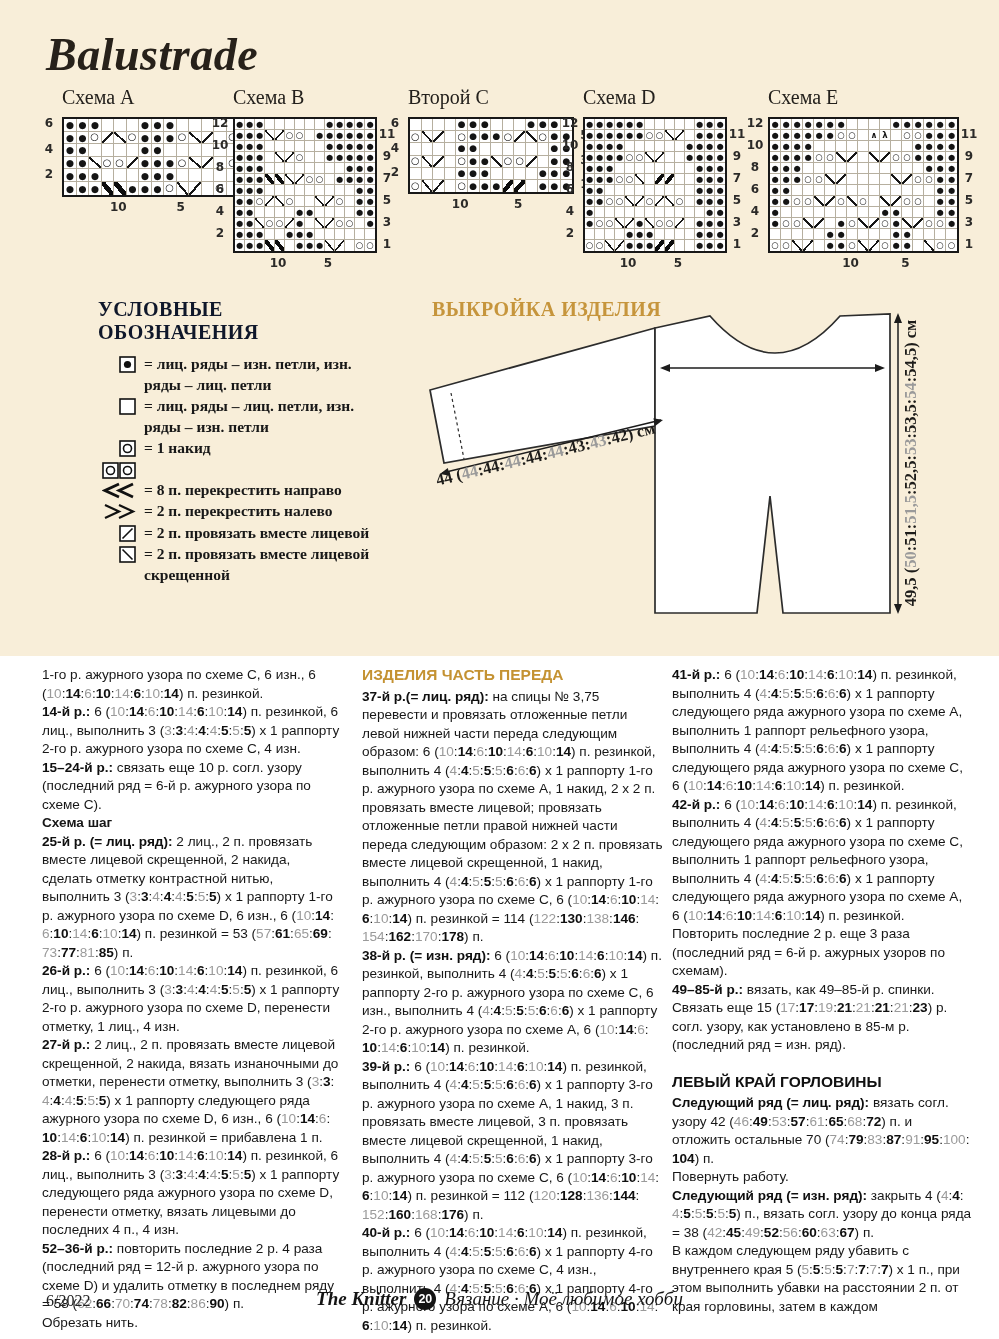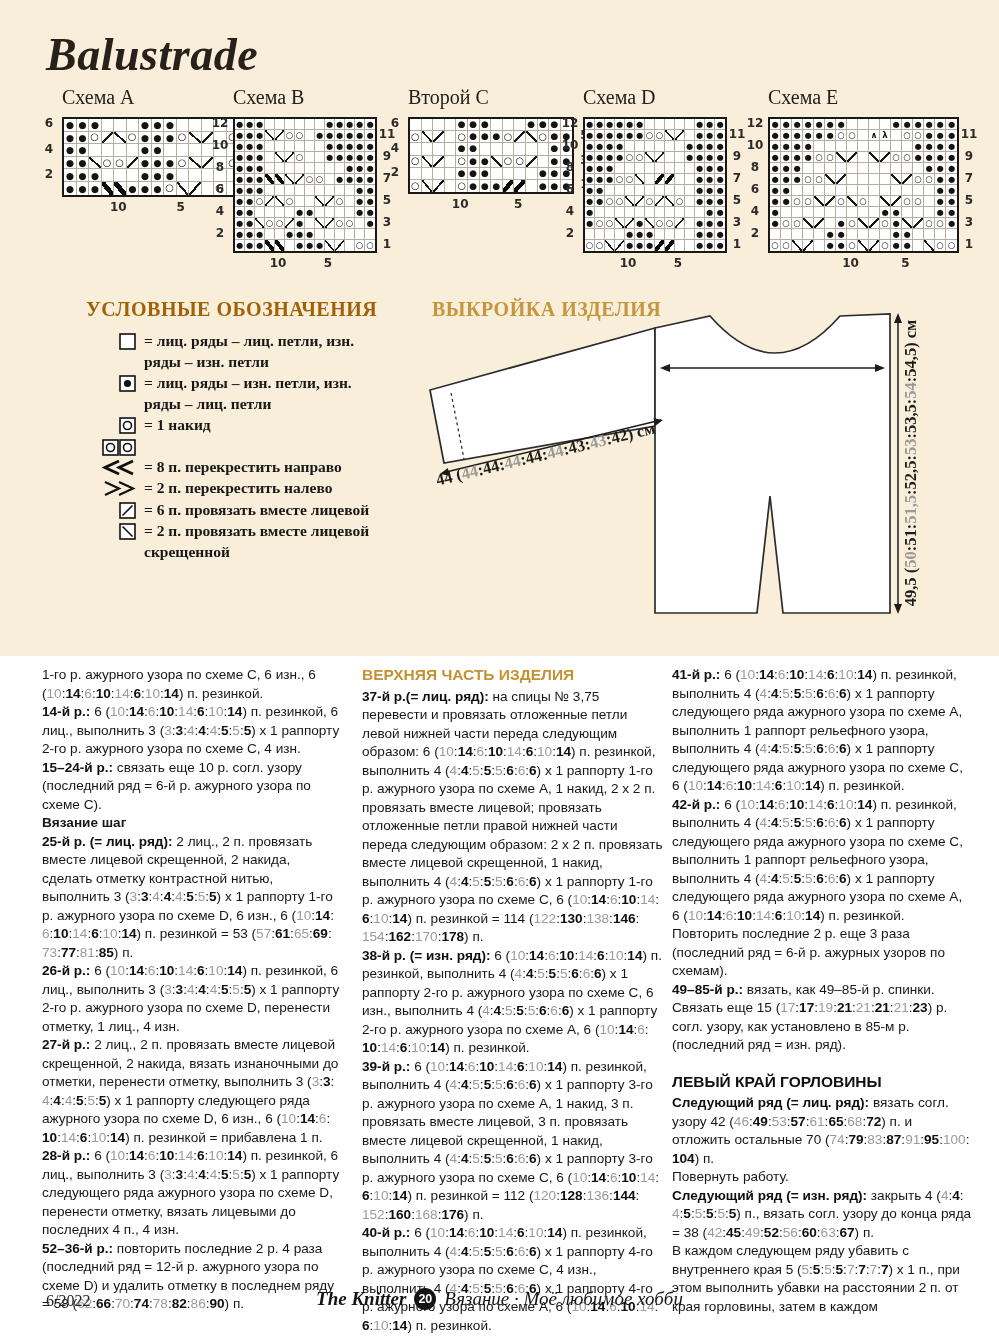--- a/index.html
+++ b/index.html
@@ -18,21 +18,21 @@
         display:flex;align-items:center;justify-content:center;color:#141414;
         font-family:"DejaVu Sans",sans-serif;line-height:1}
   .s1{background-image:linear-gradient(to top right,transparent 44%,#161616 44%,#161616 56%,transparent 56%)}
   .s2{background-image:linear-gradient(to bottom right,transparent 44%,#161616 44%,#161616 56%,transparent 56%)}
   .s1.bold{background-image:linear-gradient(to top right,transparent 36%,#0c0c0c 36%,#0c0c0c 64%,transparent 64%)}
   .s2.bold{background-image:linear-gradient(to bottom right,transparent 36%,#0c0c0c 36%,#0c0c0c 64%,transparent 64%)}
   .num{position:absolute;font:bold 12px "DejaVu Sans",sans-serif;color:#2b2a28;width:18px;text-align:center}
 
   
   .legend{position:absolute;left:86px;top:298px;width:292px}
-  .legend h2{font:bold 20px "Liberation Serif",serif;color:#a16207;margin:0 0 10px;letter-spacing:0.5px}
+  .legend h2{font:bold 20px "Liberation Serif",serif;color:#0f172a;margin:0 12px 10px;letter-spacing:0.5px}
   .leg-row{display:flex;margin-bottom:1px}
   .leg-sym{width:50px;flex:none;display:flex;justify-content:flex-end;padding:2px 8px 0 0}
   .leg-text{font:bold 15.5px "Liberation Serif",serif;line-height:20.5px;color:#181818}
 
   
   .schematic{position:absolute;left:424px;top:298px;width:575px;height:352px}
   .schematic h2{position:absolute;left:8px;top:0;font:bold 20px "Liberation Serif",serif;
                 color:#c6953c;margin:0;letter-spacing:0.5px}
   .sch-svg{position:absolute;left:0;top:0}
   .meas{position:absolute;font:bold 16.5px "Liberation Serif",serif;color:#1d1c1a}
@@ -869,32 +869,32 @@
         </div>
       </div>
 
     <section class="legend">
       <h2>УСЛОВНЫЕ ОБОЗНАЧЕНИЯ</h2>
       <div class="leg-items">
           <div class="leg-row">
             <span class="leg-sym">
               <svg width="17" height="17">
                 <rect x="1" y="1" width="15" height="15" fill="#fff" stroke="#111" stroke-width="1.6"></rect>
+                <circle cx="8.5" cy="8.5" r="3.6" fill="#111"></circle>
               </svg>
             </span>
-            <span class="leg-text">= лиц. ряды – лиц. петли, изн. ряды – изн. петли</span>
+            <span class="leg-text">= лиц. ряды – изн. петли, изн. ряды – лиц. петли</span>
           </div>
           <div class="leg-row">
             <span class="leg-sym">
               <svg width="17" height="17">
                 <rect x="1" y="1" width="15" height="15" fill="#fff" stroke="#111" stroke-width="1.6"></rect>
-                <circle cx="8.5" cy="8.5" r="3.6" fill="#111"></circle>
               </svg>
             </span>
-            <span class="leg-text">= лиц. ряды – изн. петли, изн. ряды – лиц. петли</span>
+            <span class="leg-text">= лиц. ряды – лиц. петли, изн. ряды – изн. петли</span>
           </div>
           <div class="leg-row">
             <span class="leg-sym">
               <svg width="17" height="17">
                 <rect x="1" y="1" width="15" height="15" fill="#fff" stroke="#111" stroke-width="1.6"></rect>
                 <circle cx="8.5" cy="8.5" r="4" fill="none" stroke="#111" stroke-width="1.6"></circle>
               </svg>
             </span>
             <span class="leg-text">= 1 накид</span>
           </div>
@@ -924,21 +924,21 @@
             </span>
             <span class="leg-text">= 2 п. перекрестить налево</span>
           </div>
           <div class="leg-row">
             <span class="leg-sym">
               <svg width="17" height="17">
                 <rect x="1" y="1" width="15" height="15" fill="#fff" stroke="#111" stroke-width="1.6"></rect>
                 <line x1="3.5" y1="13.5" x2="13.5" y2="3.5" stroke="#111" stroke-width="1.6"></line>
               </svg>
             </span>
-            <span class="leg-text">= 6 п. провязать вместе лицевой</span>
+            <span class="leg-text">= 2 п. провязать вместе лицевой</span>
           </div>
           <div class="leg-row">
             <span class="leg-sym">
               <svg width="17" height="17">
                 <rect x="1" y="1" width="15" height="15" fill="#fff" stroke="#111" stroke-width="1.6"></rect>
                 <line x1="3.5" y1="3.5" x2="13.5" y2="13.5" stroke="#111" stroke-width="1.6"></line>
               </svg>
             </span>
             <span class="leg-text">= 2 п. провязать вместе лицевой скрещенной</span>
           </div>
@@ -968,29 +968,30 @@
       <h2>ВЫКРОЙКА ИЗДЕЛИЯ</h2>
       <div class="meas m-sleeve">44 (<span class="g">44</span>:<b>44</b>:<span class="g">44</span>:<b>44</b>:<span class="g">44</span>:<b>43</b>:<span class="g">43</span>:<b>42</b>) см</div>
       <div class="meas m-height">49,5 (<span class="g">50</span>:<b>51</b>:<span class="g">51,5</span>:<b>52,5</b>:<span class="g">53</span>:<b>53,5</b>:<span class="g">54</span>:<b>54,5</b>) см</div>
     </section>
   </div>
 
   <div class="col" style="left:42px">
       <p>1-го р. ажурного узора по схеме C, 6 изн., 6 (<span class="g">10</span>:<wbr><b>14</b>:<wbr><span class="g">6</span>:<wbr><b>10</b>:<wbr><span class="g">14</span>:<wbr><b>6</b>:<wbr><span class="g">10</span>:<wbr><b>14</b>) п. резинкой.</p>
       <p><b>14-й р.:</b> 6 (<span class="g">10</span>:<wbr><b>14</b>:<wbr><span class="g">6</span>:<wbr><b>10</b>:<wbr><span class="g">14</span>:<wbr><b>6</b>:<wbr><span class="g">10</span>:<wbr><b>14</b>) п. резинкой, 6 лиц., выполнить 3 (<span class="g">3</span>:<wbr><b>3</b>:<wbr><span class="g">4</span>:<wbr><b>4</b>:<wbr><span class="g">4</span>:<wbr><b>5</b>:<wbr><span class="g">5</span>:<wbr><b>5</b>) х 1 раппорту 2-го р. ажурного узора по схеме C, 4 изн.</p>
       <p><b>15–24-й р.:</b> связать еще 10 р. согл. узору (последний ряд = 6-й р. ажурного узора по схеме C).</p>
-      <p class="subhead">Вязание шаг</p>
+      <p class="subhead">Схема шаг</p>
       <p><b>25-й р. (= лиц. ряд):</b> 2 лиц., 2 п. провязать вместе лицевой скрещенной, 2 накида, сделать отметку контрастной нитью, выполнить 3 (<span class="g">3</span>:<wbr><b>3</b>:<wbr><span class="g">4</span>:<wbr><b>4</b>:<wbr><span class="g">4</span>:<wbr><b>5</b>:<wbr><span class="g">5</span>:<wbr><b>5</b>) х 1 раппорту 1-го р. ажурного узора по схеме D, 6 изн., 6 (<span class="g">10</span>:<wbr><b>14</b>:<wbr><span class="g">6</span>:<wbr><b>10</b>:<wbr><span class="g">14</span>:<wbr><b>6</b>:<wbr><span class="g">10</span>:<wbr><b>14</b>) п. резинкой = 53 (<span class="g">57</span>:<wbr><b>61</b>:<wbr><span class="g">65</span>:<wbr><b>69</b>:<wbr><span class="g">73</span>:<wbr><b>77</b>:<wbr><span class="g">81</span>:<wbr><b>85</b>) п.</p>
       <p><b>26-й р.:</b> 6 (<span class="g">10</span>:<wbr><b>14</b>:<wbr><span class="g">6</span>:<wbr><b>10</b>:<wbr><span class="g">14</span>:<wbr><b>6</b>:<wbr><span class="g">10</span>:<wbr><b>14</b>) п. резинкой, 6 лиц., выполнить 3 (<span class="g">3</span>:<wbr><b>3</b>:<wbr><span class="g">4</span>:<wbr><b>4</b>:<wbr><span class="g">4</span>:<wbr><b>5</b>:<wbr><span class="g">5</span>:<wbr><b>5</b>) х 1 раппорту 2-го р. ажурного узора по схеме D, перенести отметку, 1 лиц., 4 изн.</p>
       <p><b>27-й р.:</b> 2 лиц., 2 п. провязать вместе лицевой скрещенной, 2 накида, вязать изнаночными до отметки, перенести отметку, выполнить 3 (<span class="g">3</span>:<wbr><b>3</b>:<wbr><span class="g">4</span>:<wbr><b>4</b>:<wbr><span class="g">4</span>:<wbr><b>5</b>:<wbr><span class="g">5</span>:<wbr><b>5</b>) х 1 раппорту следующего ряда ажурного узора по схеме D, 6 изн., 6 (<span class="g">10</span>:<wbr><b>14</b>:<wbr><span class="g">6</span>:<wbr><b>10</b>:<wbr><span class="g">14</span>:<wbr><b>6</b>:<wbr><span class="g">10</span>:<wbr><b>14</b>) п. резинкой = прибавлена 1 п.</p>
       <p><b>28-й р.:</b> 6 (<span class="g">10</span>:<wbr><b>14</b>:<wbr><span class="g">6</span>:<wbr><b>10</b>:<wbr><span class="g">14</span>:<wbr><b>6</b>:<wbr><span class="g">10</span>:<wbr><b>14</b>) п. резинкой, 6 лиц., выполнить 3 (<span class="g">3</span>:<wbr><b>3</b>:<wbr><span class="g">4</span>:<wbr><b>4</b>:<wbr><span class="g">4</span>:<wbr><b>5</b>:<wbr><span class="g">5</span>:<wbr><b>5</b>) х 1 раппорту следующего ряда ажурного узора по схеме D, перенести отметку, вязать лицевыми до последних 4 п., 4 изн.</p>
       <p><b>52–36-й р.:</b> повторить последние 2 р. 4 раза (последний ряд = 12-й р. ажурного узора по схеме D) и удалить отметку в последнем ряду = 58 (<span class="g">62</span>:<wbr><b>66</b>:<wbr><span class="g">70</span>:<wbr><b>74</b>:<wbr><span class="g">78</span>:<wbr><b>82</b>:<wbr><span class="g">86</span>:<wbr><b>90</b>) п.</p>
+      <p>Обрезать нить.</p>
     </div>
   <div class="col" style="left:362px">
-      <h3 class="gold-h">ВЕРХНЯЯ ЧАСТЬ ИЗДЕЛИЯ</h3>
+      <h3 class="gold-h">ИЗДЕЛИЯ ЧАСТЬ ПЕРЕДА</h3>
       <p><b>37-й р.(= лиц. ряд):</b> на спицы № 3,75 перевести и провязать отложенные петли левой нижней части переда следующим образом: 6 (<span class="g">10</span>:<wbr><b>14</b>:<wbr><span class="g">6</span>:<wbr><b>10</b>:<wbr><span class="g">14</span>:<wbr><b>6</b>:<wbr><span class="g">10</span>:<wbr><b>14</b>) п. резинкой, выполнить 4 (<span class="g">4</span>:<wbr><b>4</b>:<wbr><span class="g">5</span>:<wbr><b>5</b>:<wbr><span class="g">5</span>:<wbr><b>6</b>:<wbr><span class="g">6</span>:<wbr><b>6</b>) х 1 раппорту 1-го р. ажурного узора по схеме А, 1 накид, 2 х 2 п. провязать вместе лицевой; провязать отложенные петли правой нижней части переда следующим образом: 2 х 2 п. провязать вместе лицевой скрещенной, 1 накид, выполнить 4 (<span class="g">4</span>:<wbr><b>4</b>:<wbr><span class="g">5</span>:<wbr><b>5</b>:<wbr><span class="g">5</span>:<wbr><b>6</b>:<wbr><span class="g">6</span>:<wbr><b>6</b>) х 1 раппорту 1-го р. ажурного узора по схеме C, 6 (<span class="g">10</span>:<wbr><b>14</b>:<wbr><span class="g">6</span>:<wbr><b>10</b>:<wbr><span class="g">14</span>:<wbr><b>6</b>:<wbr><span class="g">10</span>:<wbr><b>14</b>) п. резинкой = 114 (<span class="g">122</span>:<wbr><b>130</b>:<wbr><span class="g">138</span>:<wbr><b>146</b>:<wbr><span class="g">154</span>:<wbr><b>162</b>:<wbr><span class="g">170</span>:<wbr><b>178</b>) п.</p>
       <p><b>38-й р. (= изн. ряд):</b> 6 (<span class="g">10</span>:<wbr><b>14</b>:<wbr><span class="g">6</span>:<wbr><b>10</b>:<wbr><span class="g">14</span>:<wbr><b>6</b>:<wbr><span class="g">10</span>:<wbr><b>14</b>) п. резинкой, выполнить 4 (<span class="g">4</span>:<wbr><b>4</b>:<wbr><span class="g">5</span>:<wbr><b>5</b>:<wbr><span class="g">5</span>:<wbr><b>6</b>:<wbr><span class="g">6</span>:<wbr><b>6</b>) х 1 раппорту 2-го р. ажурного узора по схеме C, 6 изн., выполнить 4 (<span class="g">4</span>:<wbr><b>4</b>:<wbr><span class="g">5</span>:<wbr><b>5</b>:<wbr><span class="g">5</span>:<wbr><b>6</b>:<wbr><span class="g">6</span>:<wbr><b>6</b>) х 1 раппорту 2-го р. ажурного узора по схеме А, 6 (<span class="g">10</span>:<wbr><b>14</b>:<wbr><span class="g">6</span>:<wbr><b>10</b>:<wbr><span class="g">14</span>:<wbr><b>6</b>:<wbr><span class="g">10</span>:<wbr><b>14</b>) п. резинкой.</p>
       <p><b>39-й р.:</b> 6 (<span class="g">10</span>:<wbr><b>14</b>:<wbr><span class="g">6</span>:<wbr><b>10</b>:<wbr><span class="g">14</span>:<wbr><b>6</b>:<wbr><span class="g">10</span>:<wbr><b>14</b>) п. резинкой, выполнить 4 (<span class="g">4</span>:<wbr><b>4</b>:<wbr><span class="g">5</span>:<wbr><b>5</b>:<wbr><span class="g">5</span>:<wbr><b>6</b>:<wbr><span class="g">6</span>:<wbr><b>6</b>) х 1 раппорту 3-го р. ажурного узора по схеме А, 1 накид, 3 п. провязать вместе лицевой, 3 п. провязать вместе лицевой скрещенной, 1 накид, выполнить 4 (<span class="g">4</span>:<wbr><b>4</b>:<wbr><span class="g">5</span>:<wbr><b>5</b>:<wbr><span class="g">5</span>:<wbr><b>6</b>:<wbr><span class="g">6</span>:<wbr><b>6</b>) х 1 раппорту 3-го р. ажурного узора по схеме C, 6 (<span class="g">10</span>:<wbr><b>14</b>:<wbr><span class="g">6</span>:<wbr><b>10</b>:<wbr><span class="g">14</span>:<wbr><b>6</b>:<wbr><span class="g">10</span>:<wbr><b>14</b>) п. резинкой = 112 (<span class="g">120</span>:<wbr><b>128</b>:<wbr><span class="g">136</span>:<wbr><b>144</b>:<wbr><span class="g">152</span>:<wbr><b>160</b>:<wbr><span class="g">168</span>:<wbr><b>176</b>) п.</p>
       <p><b>40-й р.:</b> 6 (<span class="g">10</span>:<wbr><b>14</b>:<wbr><span class="g">6</span>:<wbr><b>10</b>:<wbr><span class="g">14</span>:<wbr><b>6</b>:<wbr><span class="g">10</span>:<wbr><b>14</b>) п. резинкой, выполнить 4 (<span class="g">4</span>:<wbr><b>4</b>:<wbr><span class="g">5</span>:<wbr><b>5</b>:<wbr><span class="g">5</span>:<wbr><b>6</b>:<wbr><span class="g">6</span>:<wbr><b>6</b>) х 1 раппорту 4-го р. ажурного узора по схеме C, 4 изн., выполнить 4 (<span class="g">4</span>:<wbr><b>4</b>:<wbr><span class="g">5</span>:<wbr><b>5</b>:<wbr><span class="g">5</span>:<wbr><b>6</b>:<wbr><span class="g">6</span>:<wbr><b>6</b>) х 1 раппорту 4-го р. ажурного узора по схеме А, 6 (<span class="g">10</span>:<wbr><b>14</b>:<wbr><span class="g">6</span>:<wbr><b>10</b>:<wbr><span class="g">14</span>:<wbr><b>6</b>:<wbr><span class="g">10</span>:<wbr><b>14</b>) п. резинкой.</p>
     </div>
   <div class="col" style="left:672px">
       <p><b>41-й р.:</b> 6 (<span class="g">10</span>:<wbr><b>14</b>:<wbr><span class="g">6</span>:<wbr><b>10</b>:<wbr><span class="g">14</span>:<wbr><b>6</b>:<wbr><span class="g">10</span>:<wbr><b>14</b>) п. резинкой, выполнить 4 (<span class="g">4</span>:<wbr><b>4</b>:<wbr><span class="g">5</span>:<wbr><b>5</b>:<wbr><span class="g">5</span>:<wbr><b>6</b>:<wbr><span class="g">6</span>:<wbr><b>6</b>) х 1 раппорту следующего ряда ажурного узора по схеме А, выполнить 1 раппорт рельефного узора, выполнить 4 (<span class="g">4</span>:<wbr><b>4</b>:<wbr><span class="g">5</span>:<wbr><b>5</b>:<wbr><span class="g">5</span>:<wbr><b>6</b>:<wbr><span class="g">6</span>:<wbr><b>6</b>) х 1 раппорту следующего ряда ажурного узора по схеме C, 6 (<span class="g">10</span>:<wbr><b>14</b>:<wbr><span class="g">6</span>:<wbr><b>10</b>:<wbr><span class="g">14</span>:<wbr><b>6</b>:<wbr><span class="g">10</span>:<wbr><b>14</b>) п. резинкой.</p>
       <p><b>42-й р.:</b> 6 (<span class="g">10</span>:<wbr><b>14</b>:<wbr><span class="g">6</span>:<wbr><b>10</b>:<wbr><span class="g">14</span>:<wbr><b>6</b>:<wbr><span class="g">10</span>:<wbr><b>14</b>) п. резинкой, выполнить 4 (<span class="g">4</span>:<wbr><b>4</b>:<wbr><span class="g">5</span>:<wbr><b>5</b>:<wbr><span class="g">5</span>:<wbr><b>6</b>:<wbr><span class="g">6</span>:<wbr><b>6</b>) х 1 раппорту следующего ряда ажурного узора по схеме C, выполнить 1 раппорт рельефного узора, выполнить 4 (<span class="g">4</span>:<wbr><b>4</b>:<wbr><span class="g">5</span>:<wbr><b>5</b>:<wbr><span class="g">5</span>:<wbr><b>6</b>:<wbr><span class="g">6</span>:<wbr><b>6</b>) х 1 раппорту следующего ряда ажурного узора по схеме А, 6 (<span class="g">10</span>:<wbr><b>14</b>:<wbr><span class="g">6</span>:<wbr><b>10</b>:<wbr><span class="g">14</span>:<wbr><b>6</b>:<wbr><span class="g">10</span>:<wbr><b>14</b>) п. резинкой.</p>
       <p>Повторить последние 2 р. еще 3 раза (последний ряд = 6-й р. ажурных узоров по схемам).</p>
       <p><b>49–85-й р.:</b> вязать, как 49–85-й р. спинки. Связать еще 15 (<span class="g">17</span>:<wbr><b>17</b>:<wbr><span class="g">19</span>:<wbr><b>21</b>:<wbr><span class="g">21</span>:<wbr><b>21</b>:<wbr><span class="g">21</span>:<wbr><b>23</b>) р. согл. узору, как установлено в 85-м р. (последний ряд = изн. ряд).</p>

